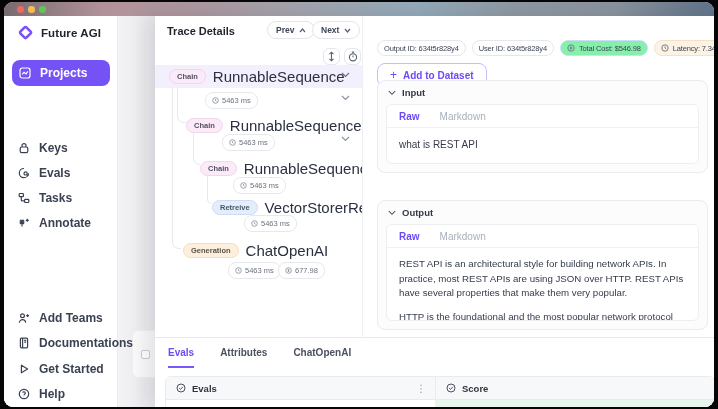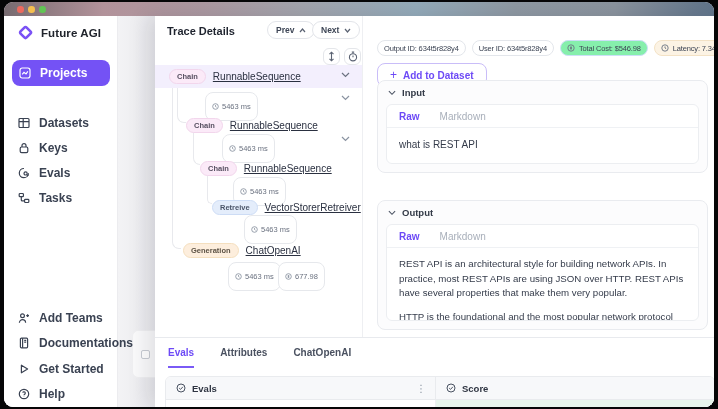--- a/index.html
+++ b/index.html
@@ -40,22 +40,22 @@
   .pn-btn { position:absolute; top:5px; height:18px; border:1px solid #E3E5EA; border-radius:9px; background:#fff;
     display:flex; align-items:center; gap:5px; padding:0 8px; font-size:8.5px; font-weight:600; color:#3E4656; cursor:pointer; }
   .icon-btn { position:absolute; top:32px; width:17px; height:17px; border:1px solid #E4E6EA; border-radius:6px; background:#fff;
     display:flex; align-items:center; justify-content:center; cursor:pointer; }
   .sel-row { position:absolute; left:0; right:0; top:49px; height:23px; background:#F3EFFD; }
   .tnode { position:absolute; display:flex; align-items:center; gap:7px; height:16px; }
   .badge { font-size:7.5px; font-weight:600; padding:2px 7px; border-radius:9px; border:1px solid transparent; white-space:nowrap; }
   .badge.chain { background:#FBEAF8; border-color:#F2D6EC; color:#564F60; }
   .badge.retrieve { background:#E4EDFB; border-color:#CDDCF5; color:#4A5468; }
   .badge.generation { background:#FDEEDD; border-color:#F4DFBF; color:#5D5346; }
-  .tname { font-size:10px; font-weight:500; color:#2A3040; white-space:nowrap; cursor:pointer;text-decoration:underline; }
-  .pill { position:absolute; display:inline-flex; align-items:center; gap:3px; height:29px; padding:0 6px;
+  .tname { font-size:15px; font-weight:500; color:#2A3040; white-space:nowrap; cursor:pointer; }
+  .pill { position:absolute; display:inline-flex; align-items:center; gap:3px; height:17px; padding:0 6px;
     border:1px solid #E6E8EC; border-radius:8px; background:#fff; font-size:7.5px; color:#6B7280; white-space:nowrap; }
   .conn { position:absolute; border-left:1px solid #E8E9ED; border-bottom:1px solid #E8E9ED; border-bottom-left-radius:7px; }
   .tchev { position:absolute; right:12px; }
 
   
   .main-pane { position:absolute; left:208px; right:0; top:0; bottom:70px; overflow:hidden; }
   .mp-title { position:absolute; left:14px; top:7px; font-size:11px; font-weight:700; color:#1E232E; }
   .chips { position:absolute; left:14px; top:24px; display:flex; gap:6px; }
   .chip { display:inline-flex; align-items:center; gap:4px; height:16px; padding:0 6px; border-radius:8px;
     font-size:7.5px; letter-spacing:-.15px; font-weight:500; color:#3C4454; white-space:nowrap; background:#fff; border:1px solid #E3E6EB; }
@@ -111,28 +111,20 @@
         <span class="logo-txt">Future AGI</span>
       </div>
 
       <div class="nav-item active" style="top:44px">
         <svg width="12" height="12" viewBox="0 0 12 12" fill="none" stroke-width="1.2">
             <rect x="1" y="1" width="10" height="10" rx="2.2"></rect>
             <polyline points="3.2,7.4 5,5.4 7,7 8.8,4.4"></polyline>
           </svg>
         <span>Projects</span>
       </div>
-      <div class="nav-item" style="top:95px">
-        <svg width="12" height="12" viewBox="0 0 12 12" fill="none" stroke-width="1.2">
-            <rect x="1" y="1.5" width="10" height="9" rx="1"></rect>
-            <line x1="1" y1="4.6" x2="11" y2="4.6"></line>
-            <line x1="5.2" y1="1.5" x2="5.2" y2="10.5"></line>
-          </svg>
-        <span>Datasets</span>
-      </div>
       <div class="nav-item" style="top:120px">
         <svg width="12" height="12" viewBox="0 0 12 12" fill="none" stroke-width="1.2">
             <rect x="2.2" y="5" width="7.6" height="5.6" rx="1.4"></rect>
             <path d="M4 5V3.6a2 2 0 0 1 4 0V5"></path>
           </svg>
         <span>Keys</span>
       </div>
       <div class="nav-item" style="top:145px">
         <svg width="12" height="12" viewBox="0 0 12 12" fill="none" stroke-width="1.2">
             <path d="M10.5 6.2A4.6 4.6 0 1 1 6 1.5"></path>
@@ -141,20 +133,27 @@
           </svg>
         <span>Evals</span>
       </div>
       <div class="nav-item" style="top:170px">
         <svg width="12" height="12" viewBox="0 0 12 12" fill="none" stroke-width="1.2">
             <rect x="1.2" y="1.5" width="4.2" height="3.2" rx="0.8"></rect>
             <rect x="6.6" y="7.3" width="4.2" height="3.2" rx="0.8"></rect>
             <path d="M3.3 4.7v3.2a1 1 0 0 0 1 1h2.3"></path>
           </svg>
         <span>Tasks</span>
+      </div>
+      <div class="nav-item" style="top:195px">
+        <svg width="12" height="12" viewBox="0 0 12 12" fill="none" stroke-width="1.2">
+            <path d="M4 2.5v7M1.5 5.2l5-0.1M2 3l4 4M6 3L2 7"></path>
+            <path d="M9.3 1.8v3M7.8 3.3h3"></path>
+          </svg>
+        <span>Annotate</span>
       </div>
 
       <div class="nav-item" style="top:290px">
         <svg width="12" height="12" viewBox="0 0 12 12" fill="none" stroke-width="1.2">
             <circle cx="4.5" cy="3.8" r="1.9"></circle>
             <path d="M1.4 10.8a3.1 3.1 0 0 1 6.2 0"></path>
             <path d="M9.6 2.2v2.8M8.2 3.6H11"></path>
           </svg>
         <span>Add Teams</span>
       </div>

